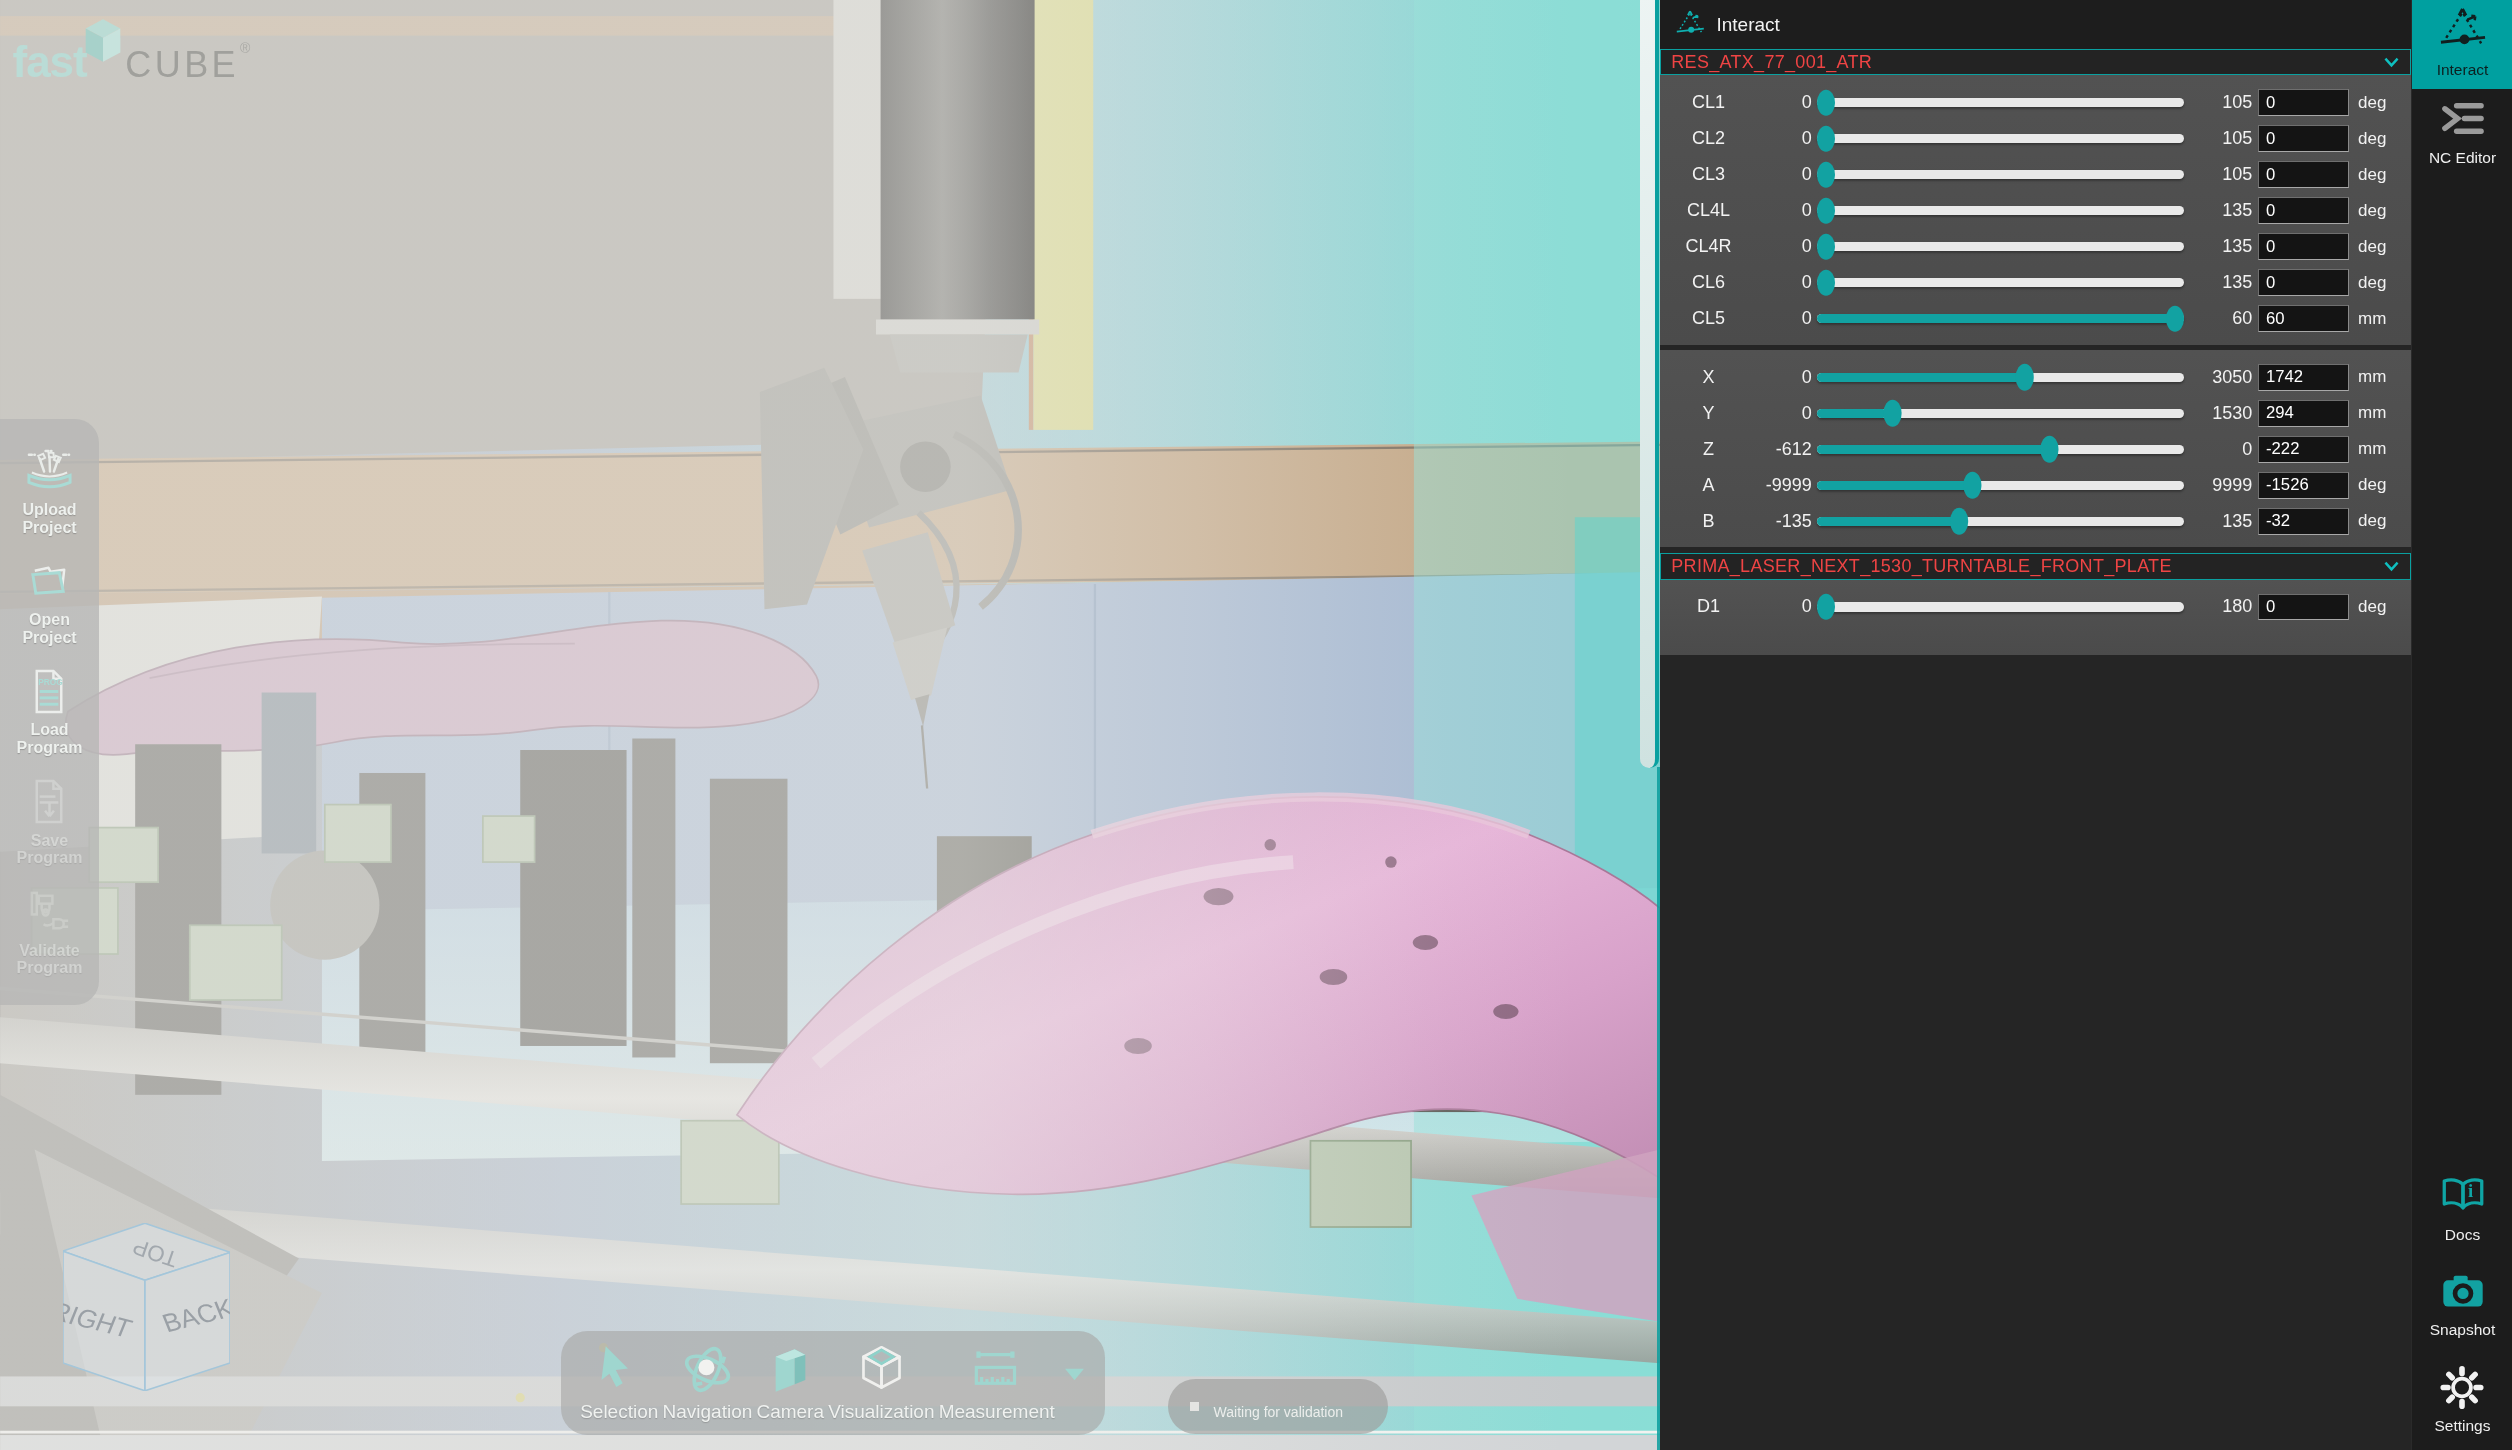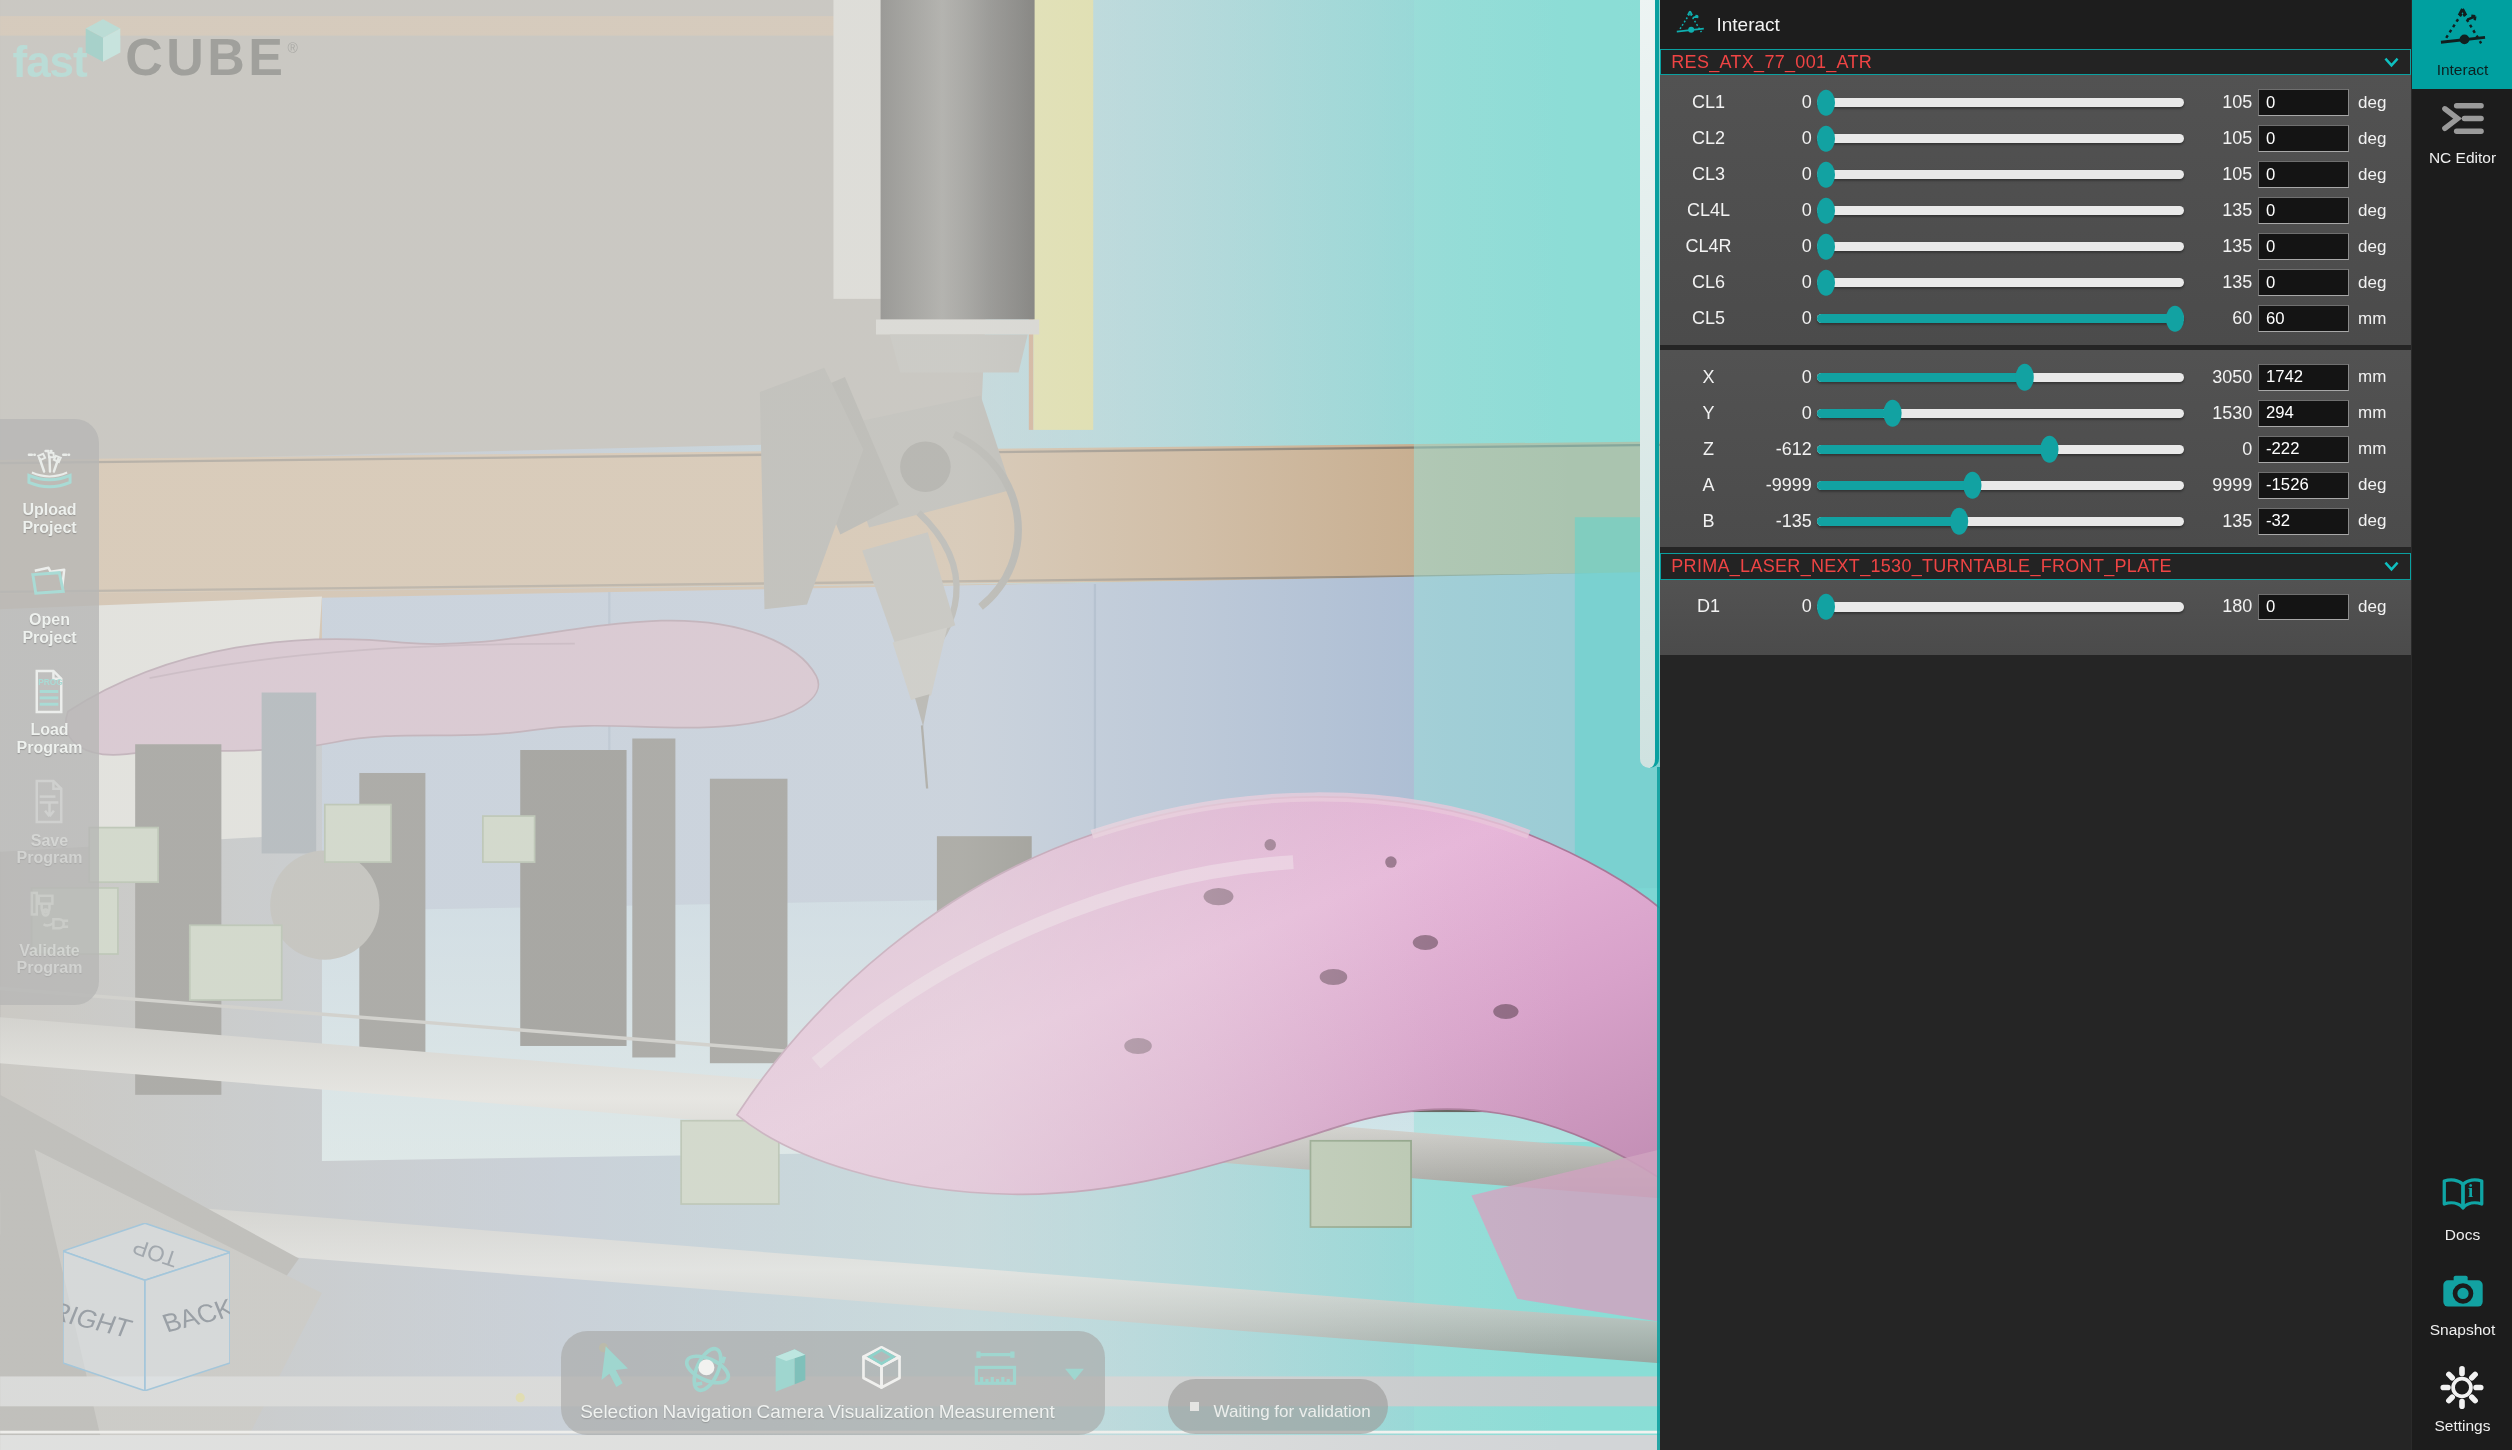--- a/index.html
+++ b/index.html
@@ -8,21 +8,21 @@
   
   #viewport{position:absolute;left:0;top:0;width:1660px;height:1450px;overflow:hidden;}
   #scene{position:absolute;left:0;top:0;}
   #wash{position:absolute;left:0;top:0;width:1660px;height:1450px;pointer-events:none;
     background:linear-gradient(90deg,rgba(234,233,229,.55) 0%,rgba(234,233,229,.55) 58%,
     rgba(234,233,229,.34) 72%,rgba(234,233,229,.08) 87%,rgba(234,233,229,0) 95%);}
 
   
   #logo{position:absolute;left:12.6px;top:15px;display:flex;align-items:flex-end;opacity:.92;}
   #logo .fast{font-size:44px;font-weight:bold;letter-spacing:-1.1px;color:#b9ded8;line-height:.9;}
-  #logo .cubeword{font-size:52px;font-weight:bold;letter-spacing:3.4px;color:#9d9d99;line-height:.95;margin-left:2.3px;}
+  #logo .cubeword{font-size:36px;font-weight:normal;letter-spacing:3.4px;color:#9d9d99;line-height:.95;margin-left:2.3px;}
   #logo .reg{font-size:14px;color:#a8a8a4;margin-bottom:26.4px;margin-left:1.1px;}
   #logo svg{width:40px;height:51px;margin:0 0 16px -3.4px;}
 
   
   #left-toolbar{position:absolute;left:0;top:419px;width:99px;height:586px;
     background:rgba(183,183,181,.8);border-radius:0 24px 24px 0;
     display:flex;flex-direction:column;justify-content:space-evenly;align-items:center;padding:8px 0;box-sizing:border-box;font-weight:bold;}
   .side-item{display:flex;flex-direction:column;align-items:center;gap:5.7px;cursor:pointer;}
   .side-item svg{width:49px;height:49px;}
   .side-label{color:#eef1ee;font-size:16px;text-align:center;white-space:pre-line;line-height:1.12;text-shadow:0 0.6px 1.1px rgba(90,90,90,.4);}
@@ -34,21 +34,21 @@
   .tool-item{display:flex;flex-direction:column;align-items:center;gap:4.6px;cursor:pointer;}
   .tool-item svg{width:53px;height:53px;}
   .tool-label{color:#f0f2f0;font-size:19px;text-shadow:0 0.6px 1.1px rgba(90,90,90,.35);}
   .tool-wrap{display:flex;align-items:center;gap:8px;}
   .tool-caret{width:23px;height:17px;margin-top:-17px;}
 
   
   #status-pill{position:absolute;left:1168px;top:1379px;width:220px;height:55px;border-radius:28px;
     background:rgba(158,158,156,.66);display:flex;align-items:center;gap:15px;padding:0 0 0 22px;box-sizing:border-box;}
   #status-pill .dot{width:8.6px;height:8.6px;background:#e4e4e2;}
-  #status-pill .txt{color:#eceeec;font-size:17px;margin-top:11px;}
+  #status-pill .txt{color:#eceeec;font-size:14px;margin-top:11px;}
 
   
   #view-cube{position:absolute;left:63px;top:1223px;width:167px;height:168px;}
 
   
   #vp-scrollbar{position:absolute;left:1640px;top:-9.2px;width:15px;height:777px;
     background:linear-gradient(180deg,#edf4f3,#cfe2e0);border-right:4.6px solid #0aa0a0;border-radius:0 0 9.2px 9.2px;cursor:pointer;}
   #panel-edge{position:absolute;left:1657px;top:767px;width:2.9px;height:683px;background:#0a9d9d;opacity:.85;}
 
   

